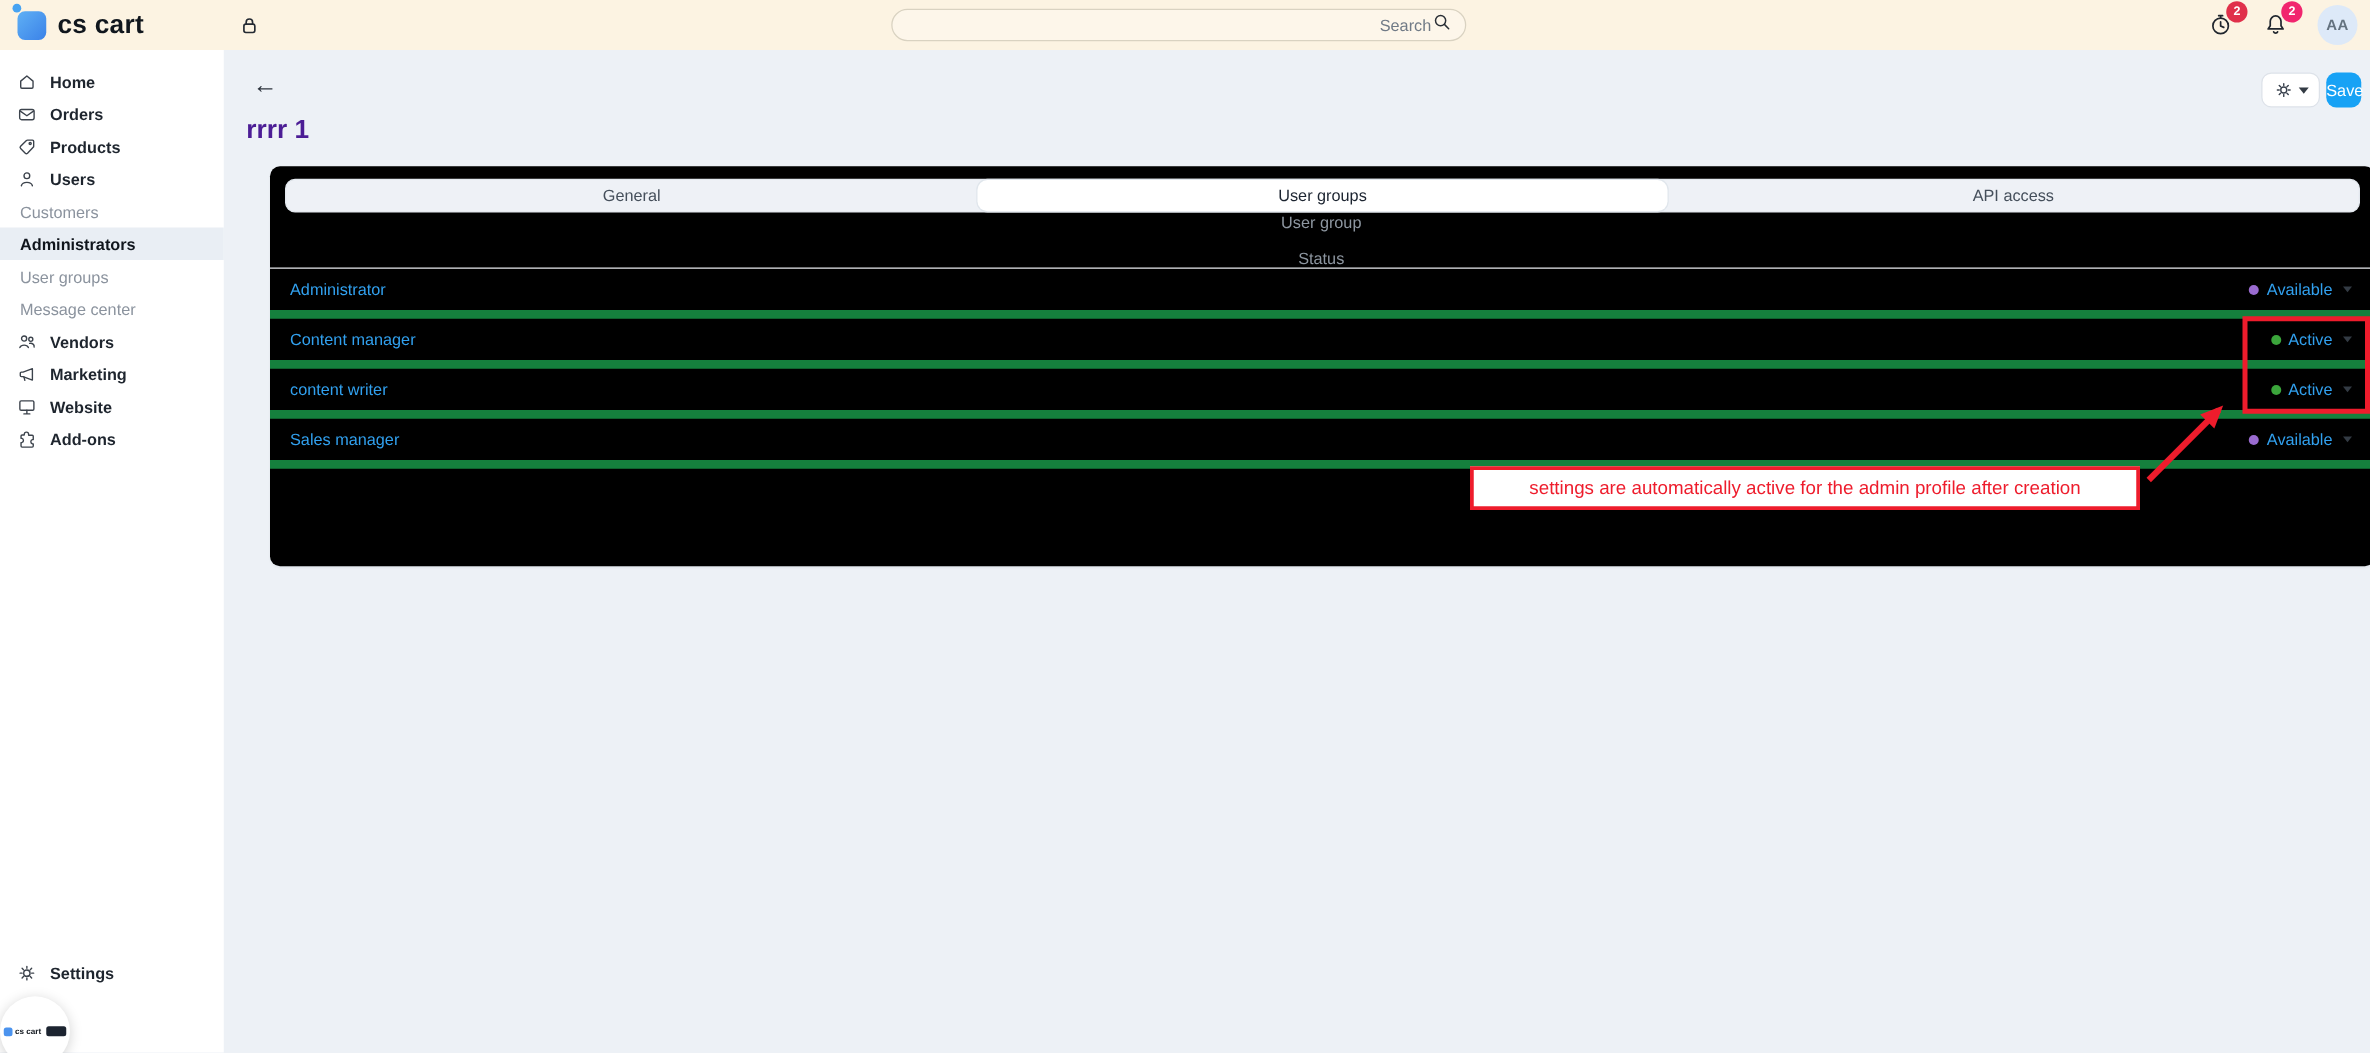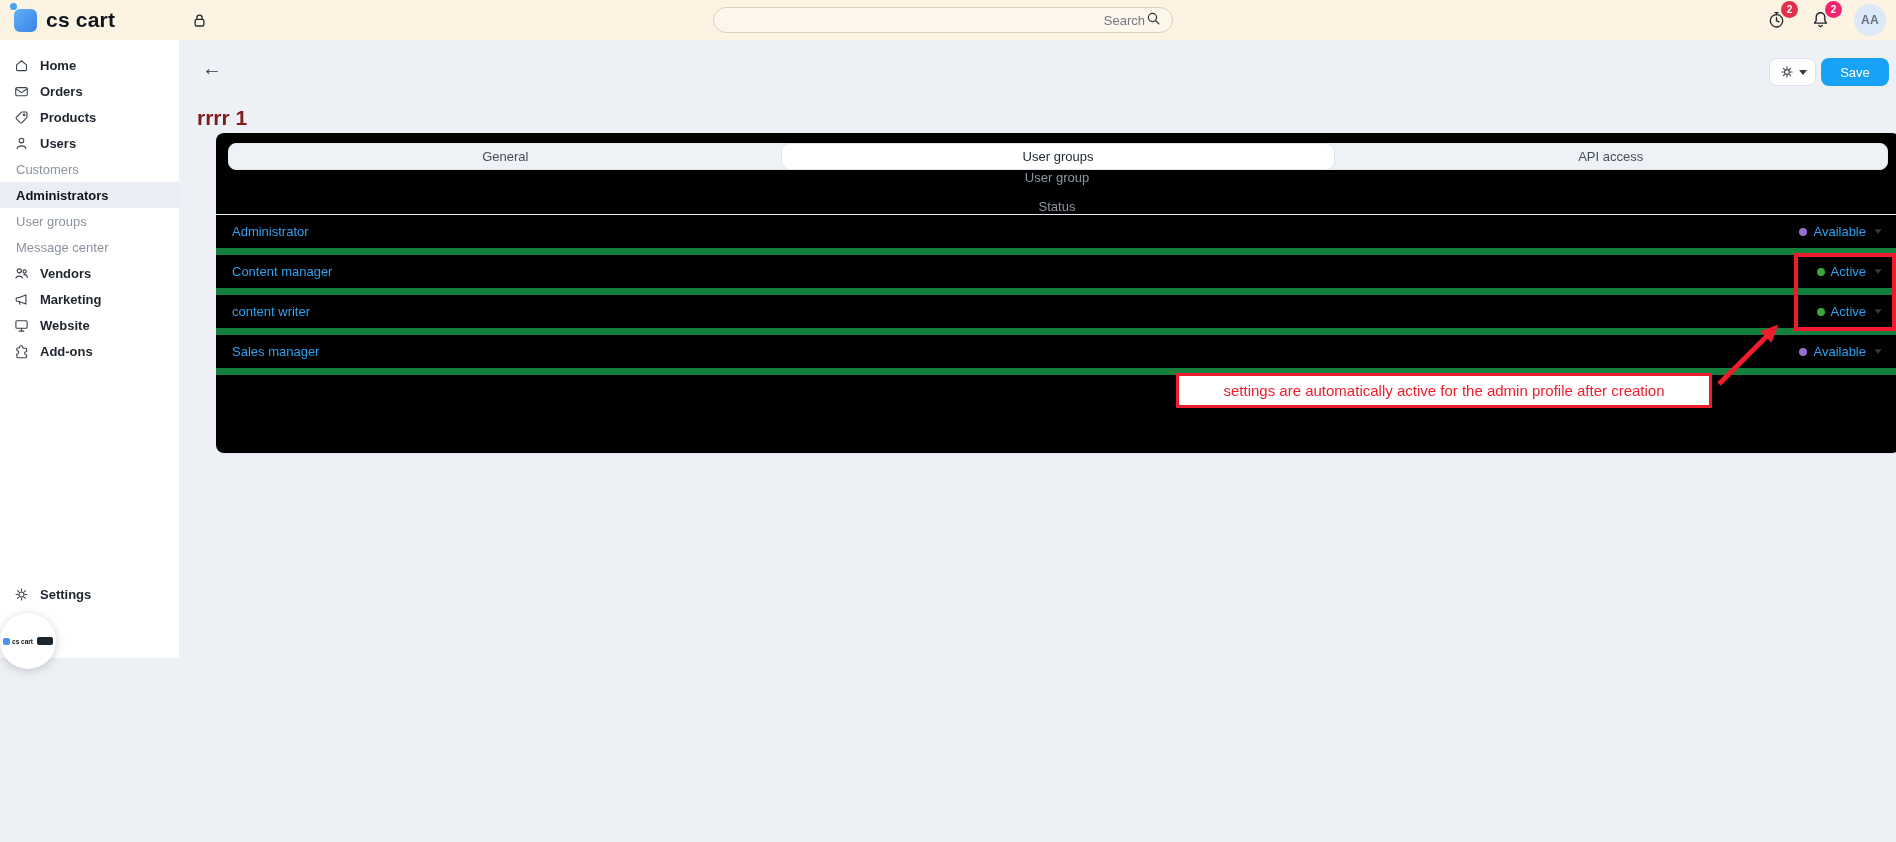--- a/index.html
+++ b/index.html
@@ -30,21 +30,21 @@
   .badge { position:absolute; top:-8px; right:-10px; min-width:17px; height:17px;
     border-radius:9px; color:#fff; font-size:10px; font-weight:700;
     display:flex; align-items:center; justify-content:center; padding:0 4px; }
   .badge.red  { background:var(--badge-red,#e0304a); }
   .badge.pink { background:var(--badge-pink,#f1256e); }
   .avatar { width:32px; height:32px; border-radius:50%; background:#dde9f8; color:#64727f;
     font-size:12px; font-weight:700; display:flex; align-items:center; justify-content:center;
     letter-spacing:.4px; cursor:pointer; }
 
   
-  .sidebar { position:absolute; left:0; top:40px; width:179px; height:618px; background:#fff; z-index:20; }
+  .sidebar { position:absolute; left:0; top:40px; width:179px; height:802px; background:#fff; z-index:20; }
   .nav { padding-top:12px; }
   .nav-item { display:flex; align-items:center; height:26px; padding-left:13px; gap:10px;
     cursor:pointer; }
   .nav-item .nicon { width:17px; height:17px; color:#3c434c; flex:0 0 auto; }
   .nav-item .nlabel { font-size:13px; font-weight:700; color:#1e252e; }
   .nav-item.sub { padding-left:16px; }
   .nav-item.sub .nlabel { font-weight:400; color:#8b939e; }
   .nav-item.selected { background:#e9eef4; }
   .nav-item.selected .nlabel { font-weight:700; color:#10151c; }
   .sidebar-settings { position:absolute; left:0; bottom:51px; width:179px; }
@@ -58,26 +58,26 @@
 
   
   .main { position:absolute; left:179px; top:40px; width:1717px; height:802px;
     background:var(--main-bg,#edf1f6); }
   .back-btn { position:absolute; left:23px; top:18px; font-size:20px; color:#2c333c;
     background:none; border:none; cursor:pointer; line-height:1; }
   .actions { position:absolute; top:18px; right:7px; display:flex; gap:5px; }
   .gear-btn { width:47px; height:28px; background:#fff; border:1px solid #dde2e9;
     border-radius:8px; display:flex; align-items:center; justify-content:center; gap:4px;
     color:#39414d; cursor:pointer; }
-  .save-btn { width:68px; height:28px; background:var(--save-blue,#17a2f5); color:#fff;
+  .save-btn { width:28px; height:28px; background:var(--save-blue,#17a2f5); color:#fff;
     border:none; border-radius:8px; font-size:13px; font-family:inherit; cursor:pointer;text-align:center; }
   .caret { width:0; height:0; border-left:4px solid transparent; border-right:4px solid transparent;
     border-top:5px solid #333b44; }
   .page-title { position:absolute; left:18px; top:52px; font-size:21px; font-weight:800;
-    color:#7f1d1d;margin-top:14px; }
+    color:#4c1d95; }
 
   .card { position:absolute; left:21px; top:93px; width:1684px; height:320px;
     background:#000000; border-radius:8px; box-shadow:0 1px 2px rgba(26,36,52,.05);margin-left:16px; }
   .tabs { margin:10px 12px 0; display:flex; height:27px; background:#eef1f6;
     border:1px solid #e3e8ee; border-radius:8px; }
   .tab { flex:1; display:flex; align-items:center; justify-content:center;
     font-size:13px; color:#454f5b; border-radius:8px; cursor:pointer; }
   .tab.active { background:#fff; box-shadow:0 0 0 1px #e0e6ec; color:#1c2430; }
   .thead { display:flex; justify-content:space-between; align-items:center; height:45px;
     padding:0 18px 0 16px; border-bottom:1px solid #e8eaee; color:#8d96a0; font-size:13px;flex-direction:column; }

